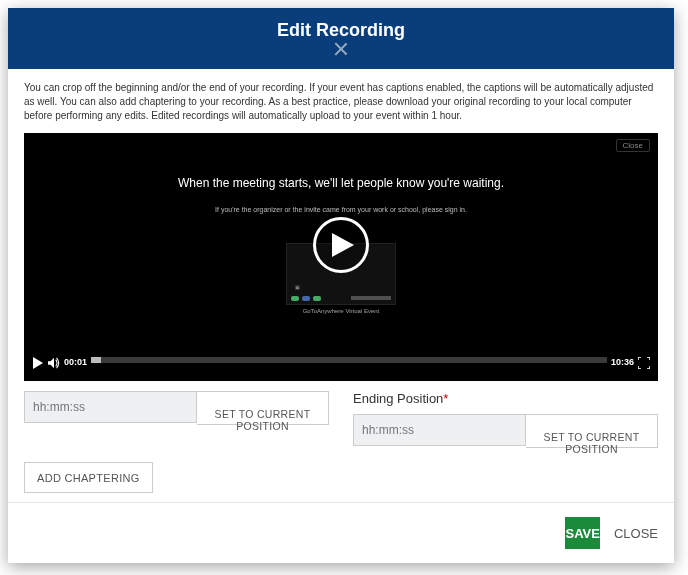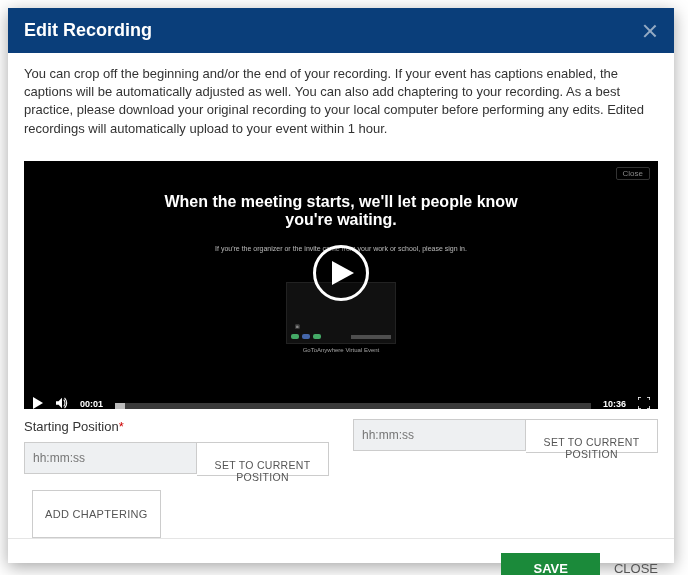--- a/index.html
+++ b/index.html
@@ -21,20 +21,21 @@
     display: flex;
     flex-direction: column;
   }
   .modal-header {
     background: #0a3e7a;
     color: #fff;
     padding: 12px 16px;
     display: flex;
     align-items: center;
     justify-content: space-between;
+    flex-direction: column;
   }
   .modal-title {
     font-size: 18px;
     font-weight: 600;
   }
   .close-x {
     width: 16px; height: 16px;
     position: relative;
     cursor: pointer;
     opacity: 0.7;
@@ -49,24 +50,24 @@
   .close-x::before { transform: rotate(45deg); }
   .close-x::after  { transform: rotate(-45deg); }
 
   .modal-body {
     padding: 12px 16px 0 16px;
     flex: 1 1 auto;
     display: flex;
     flex-direction: column;
   }
   .description {
-    font-size: 13px;
+    font-size: 10px;
     line-height: 1.4;
     color: #333;
-    margin-bottom: 23px;
+    margin-bottom: 10px;
   }
 
   
   .player {
     background: #000;
     height: 248px;
     position: relative;
     color: #fff;
   }
   .player-stage {
@@ -74,22 +75,22 @@
     left: 0; right: 0; top: 0; bottom: 24px;
     display: flex;
     align-items: center;
     justify-content: center;
   }
   .waiting-card {
     text-align: center;
     width: 380px;
   }
   .waiting-title {
-    font-size: 16px;
-    font-weight: 700;
+    font-size: 12px;
+    font-weight: 400;
     margin-bottom: 16px;
   }
   .waiting-sub {
     font-size: 7px;
     opacity: 0.7;
     margin-bottom: 30px;
   }
   .thumb {
     width: 110px; height: 62px;
     background: #111;
@@ -137,23 +138,23 @@
     color: #888;
     border-radius: 2px;
   }
 
   .controls {
     position: absolute;
     left: 0; right: 0; bottom: 0;
     height: 24px;
     background: #000;
     display: flex;
-    align-items: flex-end;
+    align-items: flex-start;
     padding: 0 8px;
-    gap: 12px;
+    gap: 4px;
     font-size: 10px;
   }
   .ctl-icon { width: 12px; height: 12px; display:flex; align-items:center; justify-content:center; cursor:pointer; }
   .time { font-weight: 600; font-size: 9px; }
   .progress {
     flex: 1;
     height: 6px;
     background: #3a3a3a;
     position: relative;
     cursor: pointer;
@@ -197,46 +198,45 @@
     background: #fff;
     font-size: 10.5px;
     letter-spacing: 0.3px;
     color: #555;
     padding: 16px 10px;
     cursor: pointer;
   }
 
   .add-chaptering {
     margin-top: 14px;
-    height: 48px;
+    height: 31px;
     border: 1px solid #ccc;
     background: #fff;
     font-size: 11px;
     color: #555;
     padding: 0 12px;
     cursor: pointer;
     letter-spacing: 0.3px;
     align-self: flex-start;
-    margin-left: 8px;
   }
 
   .footer {
     border-top: 1px solid #e5e5e5;
     padding: 14px 16px;
     display: flex;
     justify-content: flex-end;
     gap: 14px;
     align-items: center;
   }
   .btn-save {
     background: #1b8a3a;
     color: #fff;
     border: none;
     height: 32px;
-    padding: 0 32px;
+    padding: 0 0;
     font-size: 13px;
     font-weight: 600;
     cursor: pointer;
   }
   .btn-close-footer {
     background: none;
     border: none;
     color: #555;
     font-size: 13px;
     cursor: pointer;
@@ -301,29 +301,29 @@
         <div class="ctl-icon">
           <svg width="12" height="12" viewBox="0 0 12 12" stroke="#fff" stroke-width="1.5" fill="none">
             <path d="M0 3 V0 H3 M9 0 H12 V3 M12 9 V12 H9 M3 12 H0 V9"></path>
           </svg>
         </div>
       </div>
     </div>
 
     <div class="positions">
       <div class="pos-col">
-        <div class="pos-label">
-          <span>Starting Position</span><span class="req">*</span>
-        </div>
         <div class="pos-inputs">
           <input class="pos-field" placeholder="hh:mm:ss" style="">
           <button class="pos-btn">SET TO CURRENT POSITION</button>
         </div>
       </div>
       <div class="pos-col">
+        <div class="pos-label">
+          <span>Ending Position</span><span class="req">*</span>
+        </div>
         <div class="pos-inputs">
           <input class="pos-field" placeholder="hh:mm:ss" style="">
           <button class="pos-btn">SET TO CURRENT POSITION</button>
         </div>
       </div>
     </div>
 
     <button class="add-chaptering">ADD CHAPTERING</button>
 
   </div>

